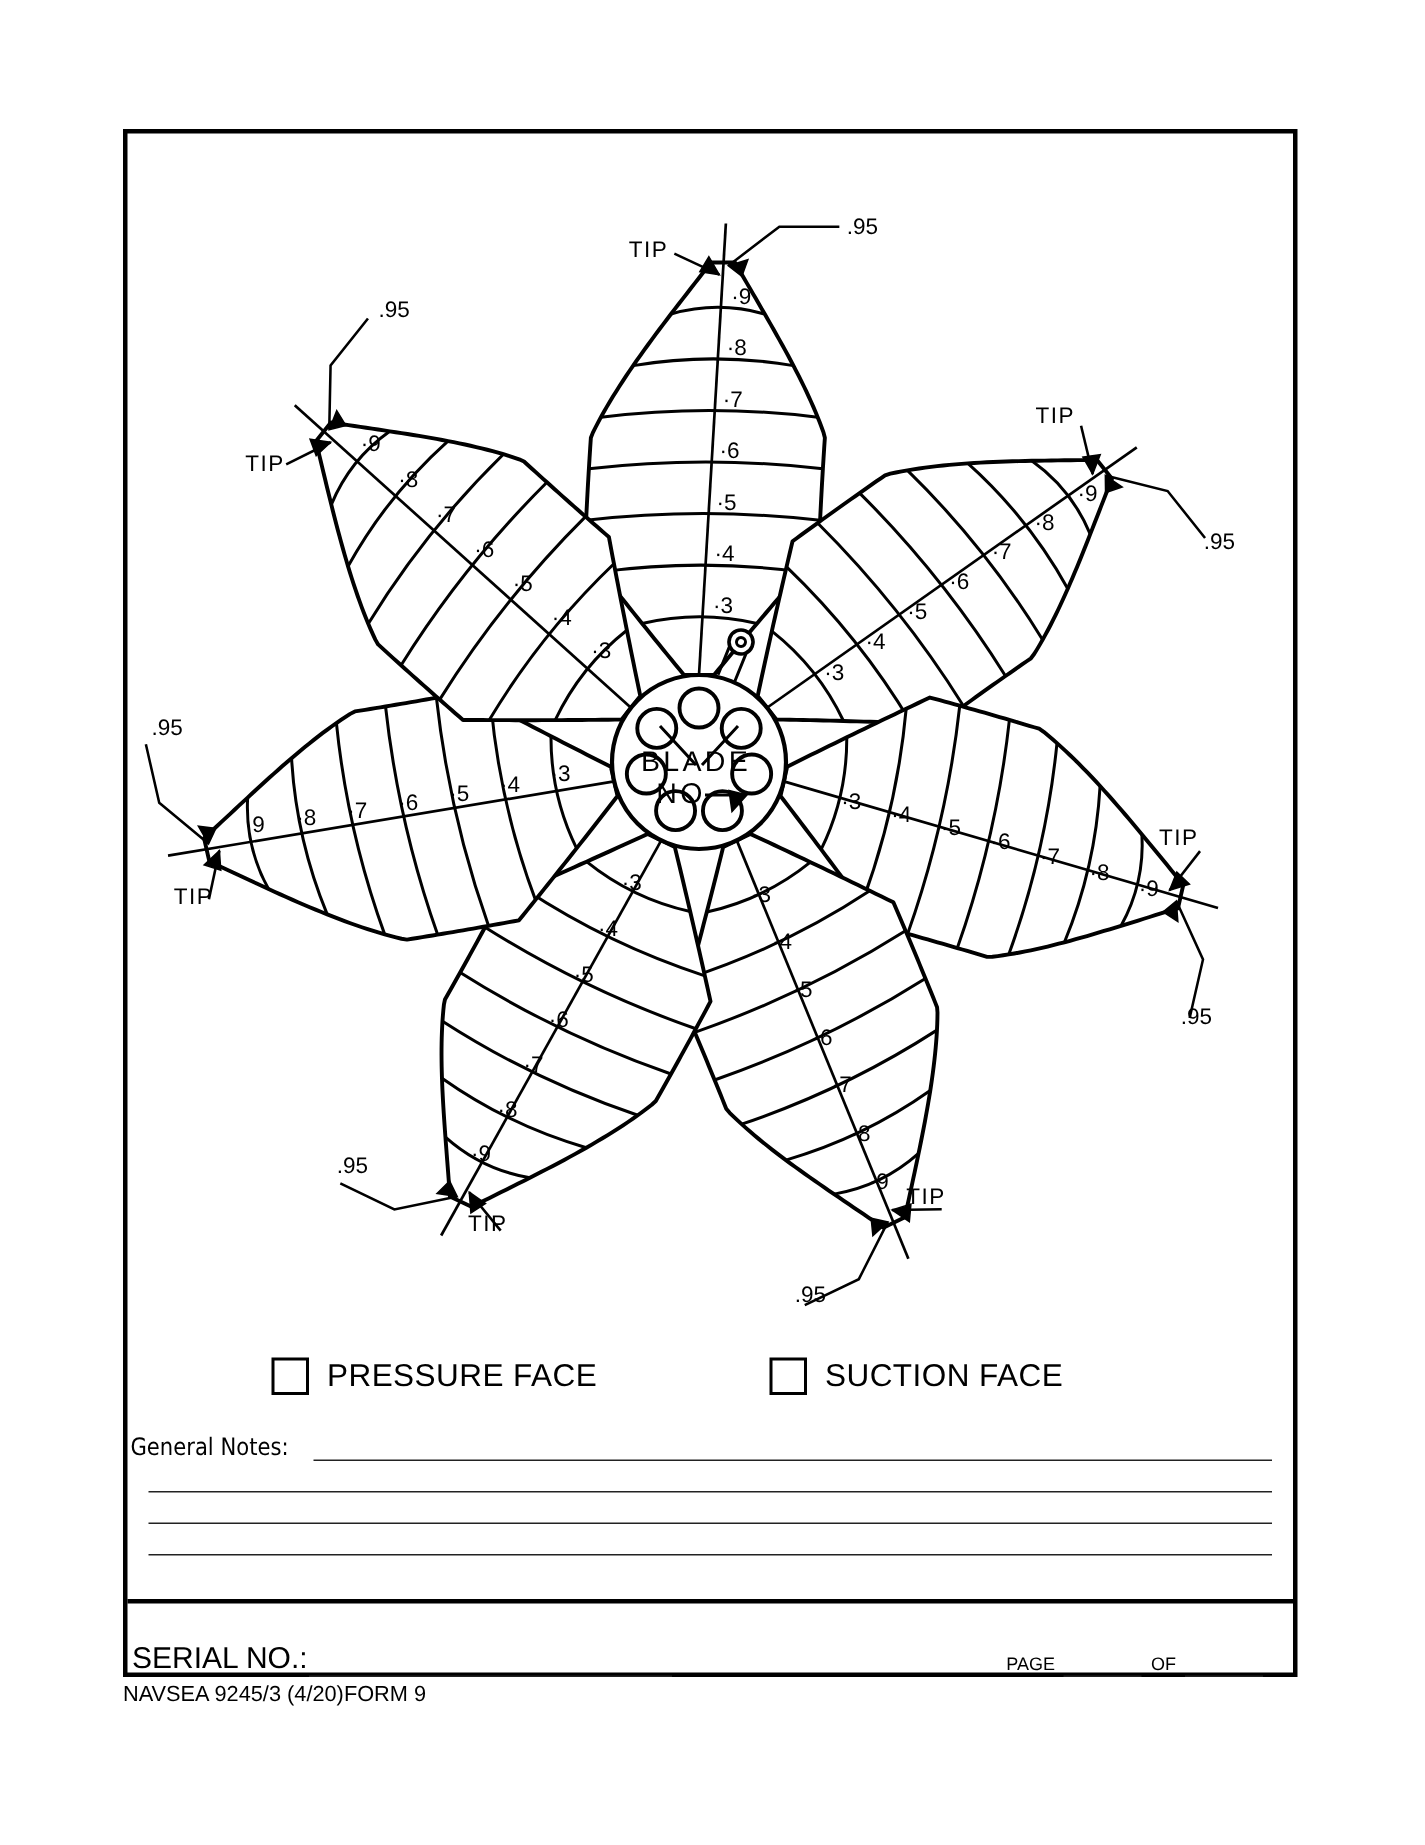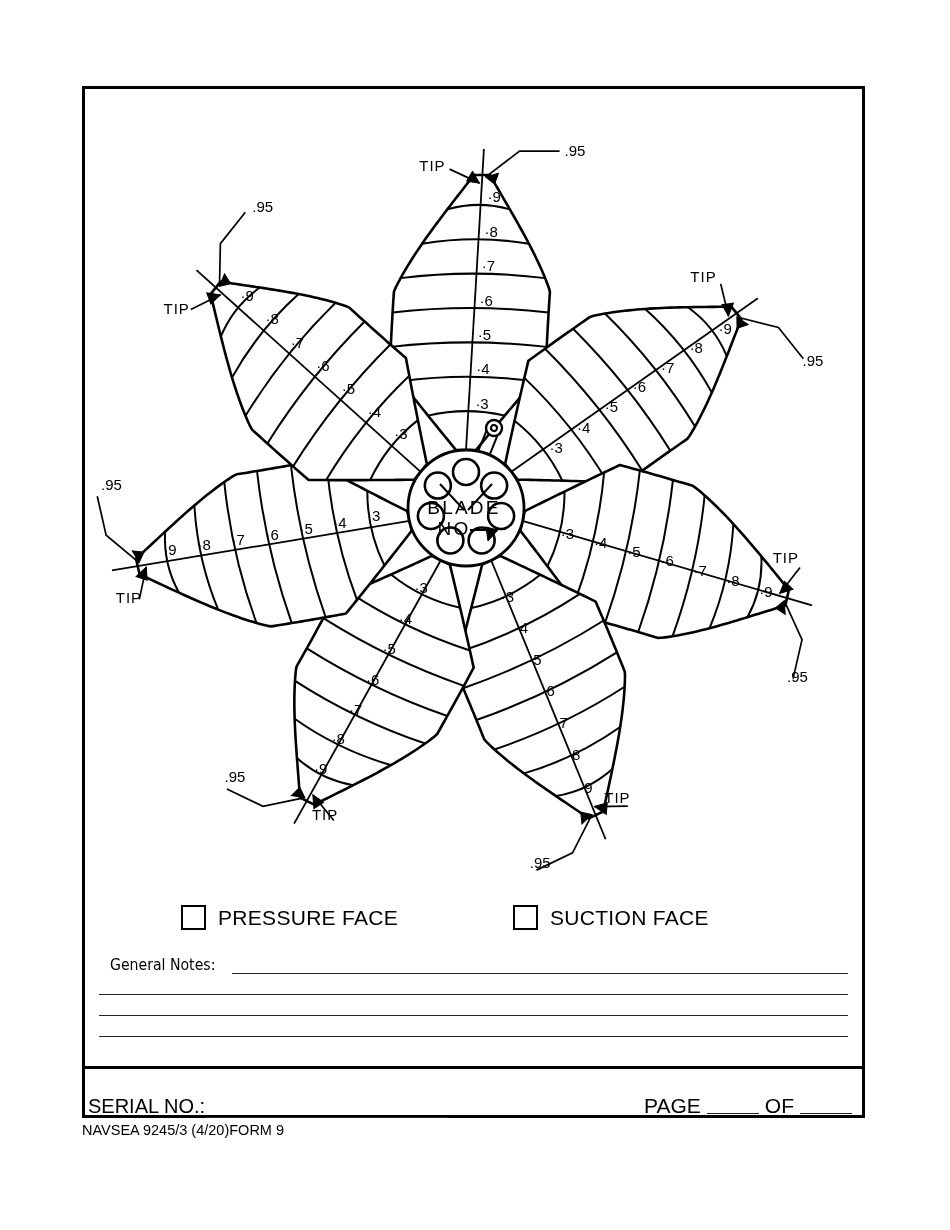--- a/index.html
+++ b/index.html
@@ -25,21 +25,21 @@
   .face-opt.suction{left:428px;top:0;}
   .chk{
     width:25px;height:25px;border:2.5px solid #000;box-sizing:border-box;
     background:#fff;display:inline-block;
   }
   .face-label{
     font-size:21px;letter-spacing:.3px;margin-left:12px;white-space:nowrap;
   }
 
   .notes-block{position:absolute;left:0;top:866px;width:777px;}
-  .notes-first{display:flex;align-items:flex-end;padding:0 14px 0 25px;}
+  .notes-first{display:flex;align-items:flex-end;padding:0 14px 0 2px;}
   .notes-label{
     font-family:"DejaVu Sans", sans-serif;font-size:16px;
     white-space:nowrap;transform:scaleX(.88);transform-origin:left bottom;
   }
   .rule{
     flex:1;border-bottom:1.6px solid #222;height:14px;margin-left:2px;
   }
   .notes-line{
     margin:19px 14px 0 14px;border-bottom:1.6px solid #222;height:1px;
   }
@@ -53,22 +53,22 @@
   }
   .serial-left{
     position:absolute;left:3px;bottom:0;display:flex;align-items:flex-end;
     width:360px;
   }
   .serial-label{font-size:20px;white-space:nowrap;}
   .serial-rule{
     flex:1;border-bottom:1.8px solid #222;height:15px;margin-left:1px;
   }
   .page-right{
-    position:absolute;right:4px;bottom:0;display:flex;align-items:center;
-    font-size:21px;white-space:nowrap;
+    position:absolute;right:14px;bottom:0;display:flex;align-items:flex-start;
+    font-size:12px;white-space:nowrap;
   }
   .blank-sm{
     display:inline-block;width:52px;border-bottom:1.8px solid #222;
     height:15px;margin:0 6px;
   }
 
   .footer-row{
     position:absolute;left:82px;top:1122px;width:783px;height:22px;
     display:flex;align-items:flex-start;
   }

